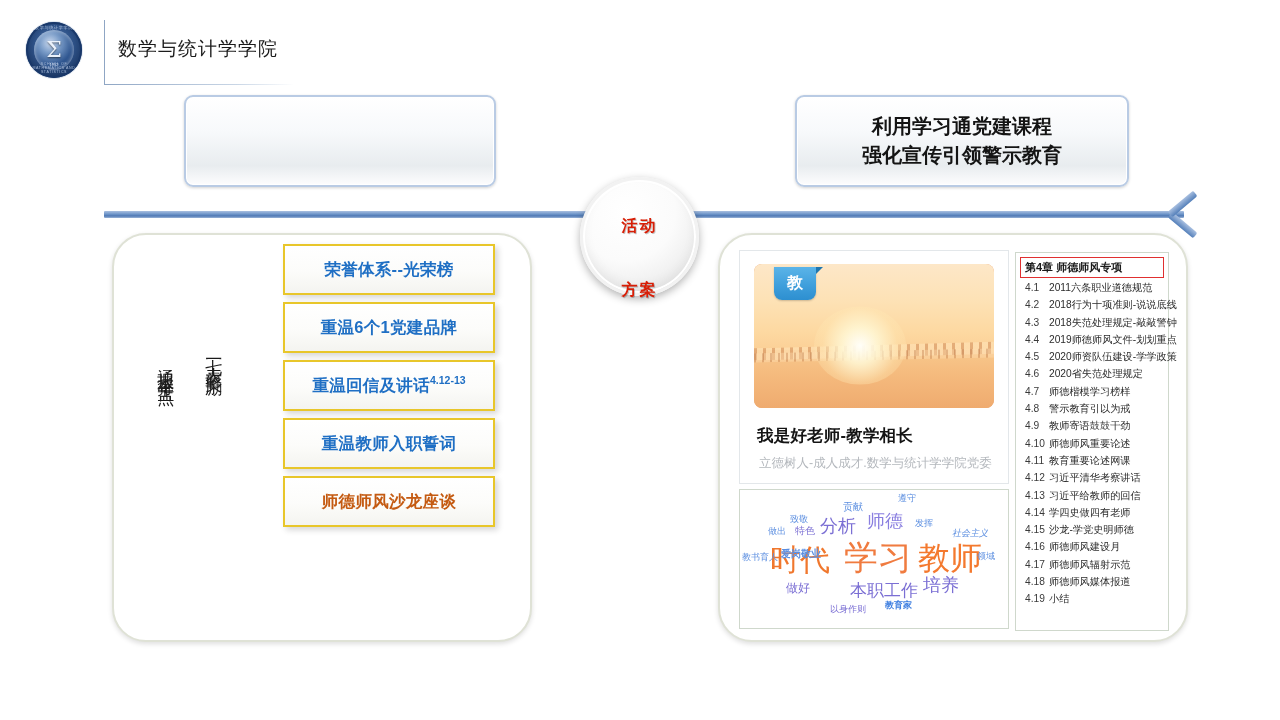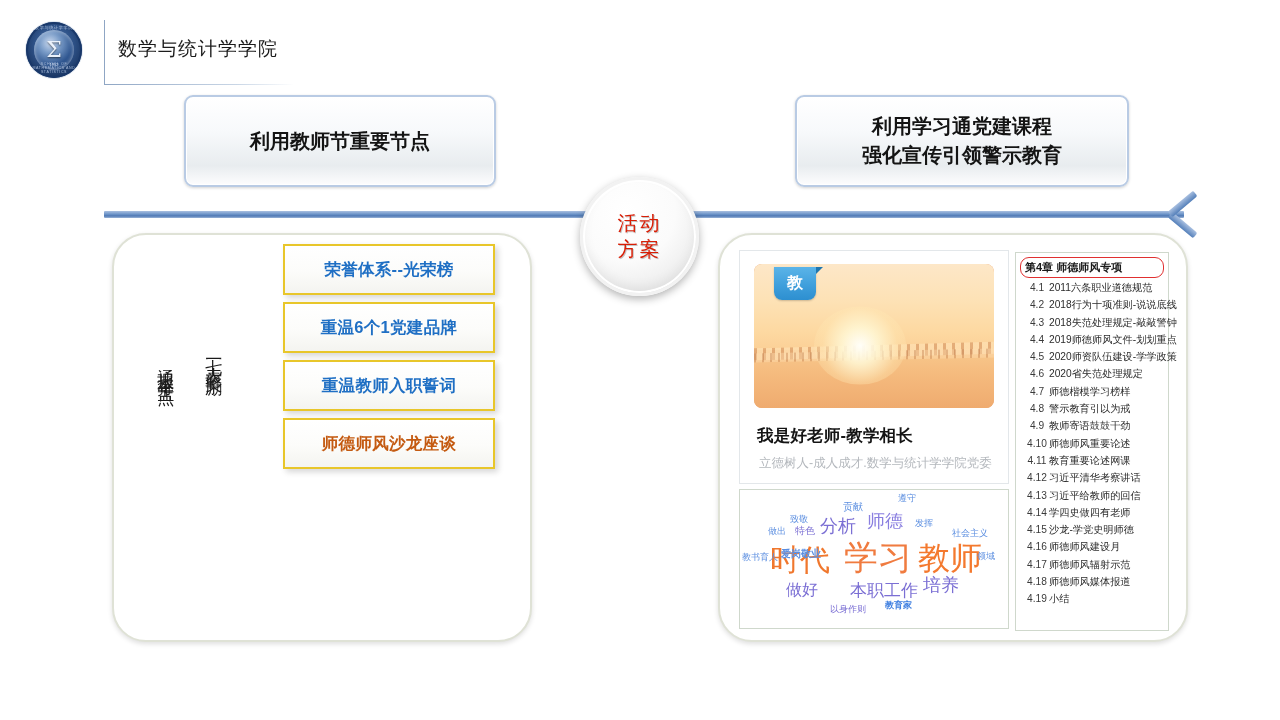--- a/index.html
+++ b/index.html
@@ -165,26 +165,27 @@
     background: radial-gradient(circle at 38% 28%, #ffffff 0%, #fbfbfb 46%, #ececec 78%, #d8d8d8 100%);
     border: 3px solid #f2f2f2;
     box-shadow: 0 3px 8px rgba(0,0,0,.30), inset 0 0 0 2px #ffffff, inset 0 -6px 12px rgba(0,0,0,.06);
     display: flex;
     flex-direction: column;
     align-items: center;
     justify-content: center;
     z-index: 6;
   }
   .center-circle .cc-line {
-    font-size: 20px;
-    font-weight: normal;
+    font-size: 16px;
+    font-weight: bold;
     color: #d81e06;
     line-height: 1.28;
     letter-spacing: 2px;
     text-shadow: 1px 1px 0 rgba(0,0,0,.22);
+    margin-top: 43px;
   }
 
   
   .panel {
     position: absolute;
     border-radius: 34px;
     background: #ffffff;
     border: 2px solid #dfe2d6;
     box-shadow: 0 2px 5px rgba(0,0,0,.13);
   }
@@ -376,41 +377,39 @@
     padding: 0 4px 0 9px;
     height: 17.3px;
     font-size: 10.2px;
     color: #2b2b2b;
     white-space: nowrap;
   }
   .chapter-row .num {
     width: 24px;
     flex: 0 0 24px;
     color: #3a3a3a;
-    text-align: center;
   }
   .chapter-row .txt { flex: 1 1 auto; }
 </style>
 </head>
 <body>
 
 <div class="header">
   <div class="logo">
     <div class="logo-ring-text">数学与统计学学院</div>
     <div class="logo-sigma">Σ</div>
     <div class="logo-year">1952</div>
     <div class="logo-ring-text bottom">SCHOOL OF MATHEMATICS AND STATISTICS</div>
   </div>
   <div class="header-divider"></div>
   <div class="header-title">数学与统计学学院</div>
   <div class="header-underline"></div>
 </div>
 
 <div class="banner" id="banner-left">
-  <div class="banner-line">利用教师节重要节点</div>
 </div>
 
 <div class="banner" id="banner-right">
   <div class="banner-line">利用学习通党建课程</div>
   <div class="banner-line">强化宣传引领警示教育</div>
 </div>
 
 <div class="arrow-line"></div>
 <div class="arrow-head">
   <span class="up"></span>
@@ -426,20 +425,23 @@
 
 <div class="vcol" id="vcol-1">通报本年盘点</div>
 <div class="vcol" id="vcol-2">七一表彰奖励</div>
 
 <div class="items-wrap" id="items-wrap">
     <div class="item-box" style="border-color: rgb(232, 198, 42);">
       <div class="item-label" style="color: rgb(31, 111, 196);">荣誉体系--光荣榜</div>
     </div>
     <div class="item-box" style="border-color: rgb(232, 198, 42);">
       <div class="item-label" style="color: rgb(31, 111, 196);">重温6个1党建品牌</div>
+    </div>
+    <div class="item-box" style="border-color: rgb(232, 198, 42);">
+      <div class="item-label" style="color: rgb(31, 111, 196);">重温回信及讲话<sup>4.12-13</sup></div>
     </div>
     <div class="item-box" style="border-color: rgb(232, 198, 42);">
       <div class="item-label" style="color: rgb(31, 111, 196);">重温教师入职誓词</div>
     </div>
     <div class="item-box accent-orange" style="border-color: rgb(232, 198, 42);">
       <div class="item-label" style="color: rgb(196, 90, 17);">师德师风沙龙座谈</div>
     </div>
   </div>
 
 <div class="panel" id="panel-right"></div>
@@ -458,39 +460,39 @@
   <div class="course-title">我是好老师-教学相长</div>
   <div class="course-sub">立德树人-成人成才.数学与统计学学院党委</div>
 </div>
 
 <div class="cloud" id="word-cloud">
     <span class="cw" style="left: 104px; top: 50px; font-size: 34px; color: rgb(240, 123, 63); font-weight: normal;">学习</span>
     <span class="cw" style="left: 178px; top: 52px; font-size: 32px; color: rgb(244, 121, 46); font-weight: normal;">教师</span>
     <span class="cw" style="left: 30px; top: 55px; font-size: 30px; color: rgb(240, 119, 45); font-weight: normal;">时代</span>
     <span class="cw" style="left: 110px; top: 92px; font-size: 17px; color: rgb(123, 111, 212); font-weight: normal;">本职工作</span>
     <span class="cw" style="left: 183px; top: 86px; font-size: 18px; color: rgb(123, 111, 212); font-weight: normal;">培养</span>
-    <span class="cw" style="left: 46px; top: 92px; font-size: 16px; color: rgb(123, 111, 212); font-weight: normal;">做好</span>
+    <span class="cw" style="left: 46px; top: 92px; font-size: 12px; color: rgb(123, 111, 212); font-weight: normal;">做好</span>
     <span class="cw" style="left: 80px; top: 27px; font-size: 18px; color: rgb(123, 111, 212); font-weight: normal;">分析</span>
     <span class="cw" style="left: 127px; top: 22px; font-size: 18px; color: rgb(138, 127, 224); font-weight: normal;">师德</span>
     <span class="cw" style="left: 41px; top: 11px; font-size: 10px; color: rgb(91, 142, 224); font-weight: bold; margin-top: 48px;">爱岗敬业</span>
     <span class="cw" style="left: 103px; top: 12px; font-size: 10px; color: rgb(91, 142, 224); font-weight: normal;">贡献</span>
     <span class="cw" style="left: 158px; top: 4px; font-size: 9px; color: rgb(91, 142, 224); font-weight: normal;">遵守</span>
     <span class="cw" style="left: 50px; top: 25px; font-size: 9px; color: rgb(91, 142, 224); font-weight: normal;">致敬</span>
     <span class="cw" style="left: 28px; top: 37px; font-size: 9px; color: rgb(91, 142, 224); font-weight: normal;">做出</span>
     <span class="cw" style="left: 55px; top: 36px; font-size: 10px; color: rgb(123, 111, 212); font-weight: normal;">特色</span>
     <span class="cw" style="left: 175px; top: 29px; font-size: 9px; color: rgb(91, 142, 224); font-weight: normal;">发挥</span>
-    <span class="cw" style="left: 212px; top: 39px; font-size: 9px; color: rgb(91, 142, 224); font-weight: normal;">社会主义</span>
+    <span class="cw" style="left: 212px; top: 39px; font-size: 9px; color: rgb(91, 142, 224); font-weight: normal; font-style: italic;">社会主义</span>
     <span class="cw" style="left: 237px; top: 62px; font-size: 9px; color: rgb(91, 142, 224); font-weight: normal;">领域</span>
     <span class="cw" style="left: 2px; top: 63px; font-size: 9px; color: rgb(91, 142, 224); font-weight: normal;">教书育人</span>
     <span class="cw" style="left: 90px; top: 115px; font-size: 9px; color: rgb(123, 111, 212); font-weight: normal;">以身作则</span>
     <span class="cw" style="left: 145px; top: 111px; font-size: 9px; color: rgb(63, 127, 224); font-weight: bold;">教育家</span>
   </div>
 
 <div class="chapter-box">
-  <div class="chapter-title" style="border-color: rgb(224, 48, 48); border-radius: 9px;">第4章 师德师风专项</div>
+  <div class="chapter-title" style="border-color: rgb(224, 48, 48);">第4章 师德师风专项</div>
   <div id="chapter-rows">
       <div class="chapter-row">
         <span class="num">4.1</span>
         <span class="txt">2011六条职业道德规范</span>
       </div>
       <div class="chapter-row">
         <span class="num">4.2</span>
         <span class="txt">2018行为十项准则-说说底线</span>
       </div>
       <div class="chapter-row">

